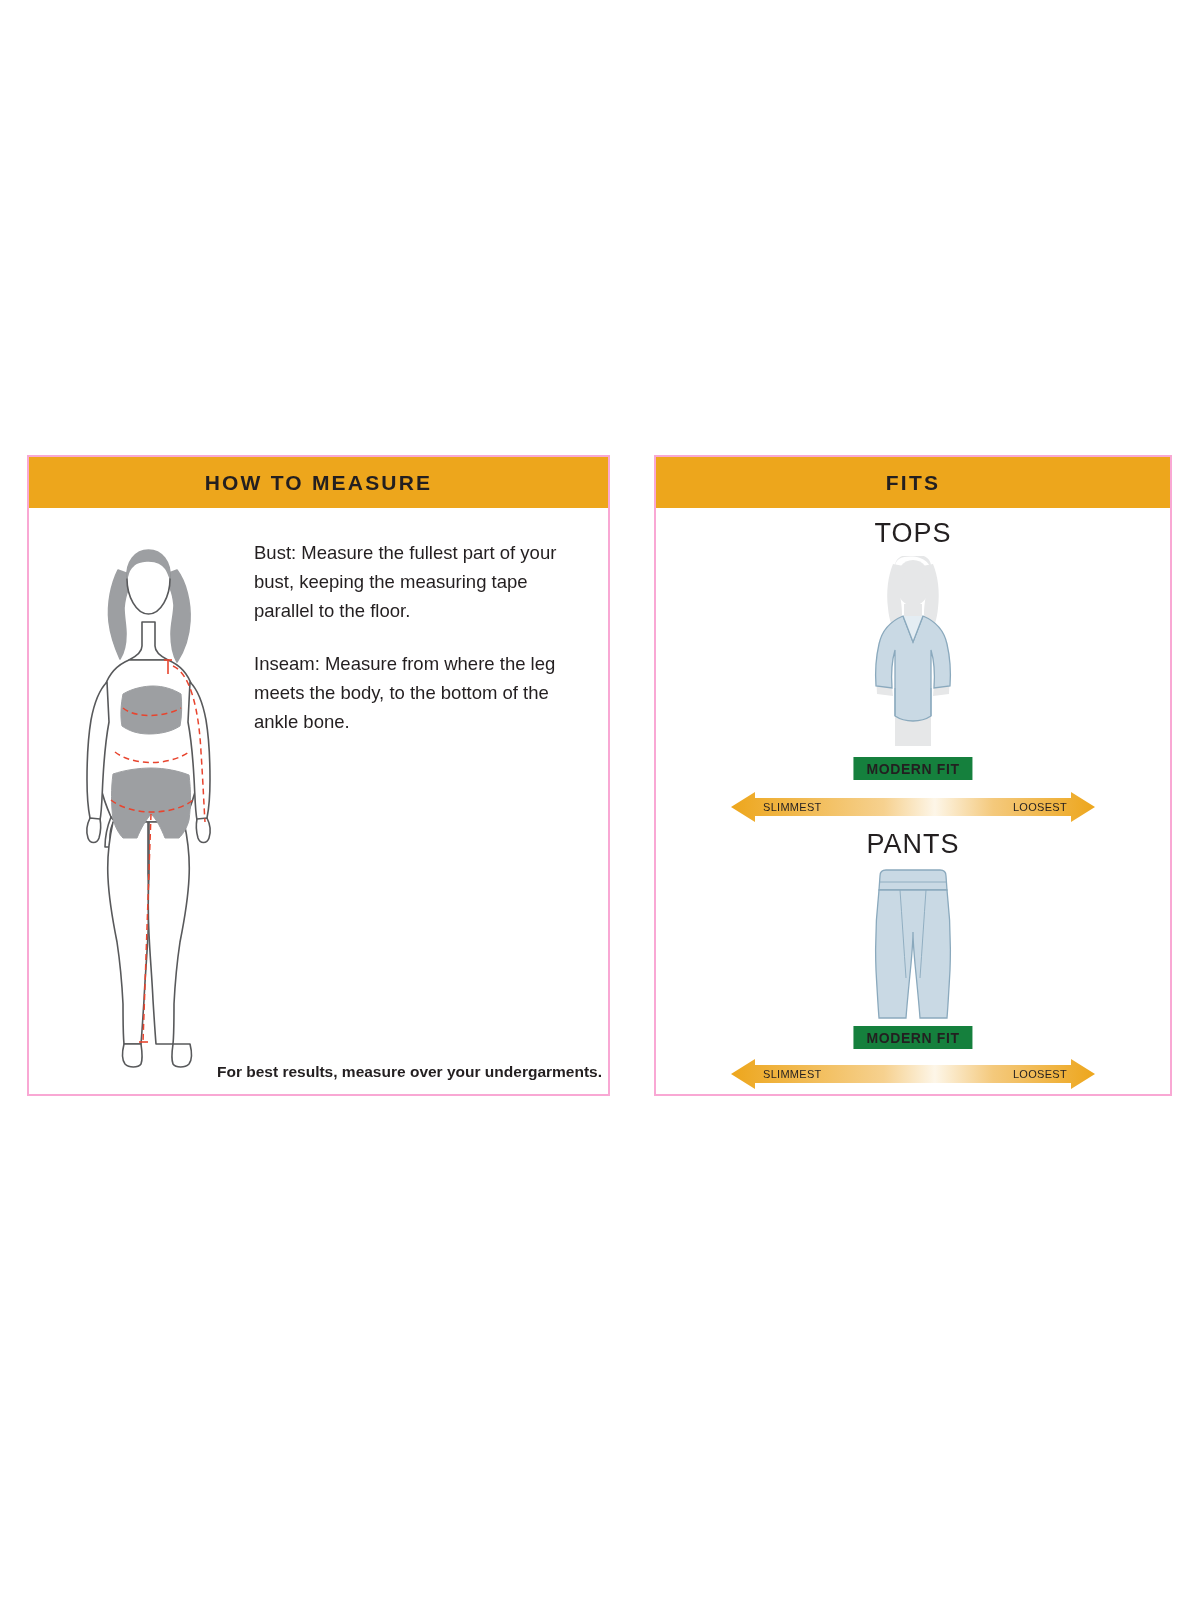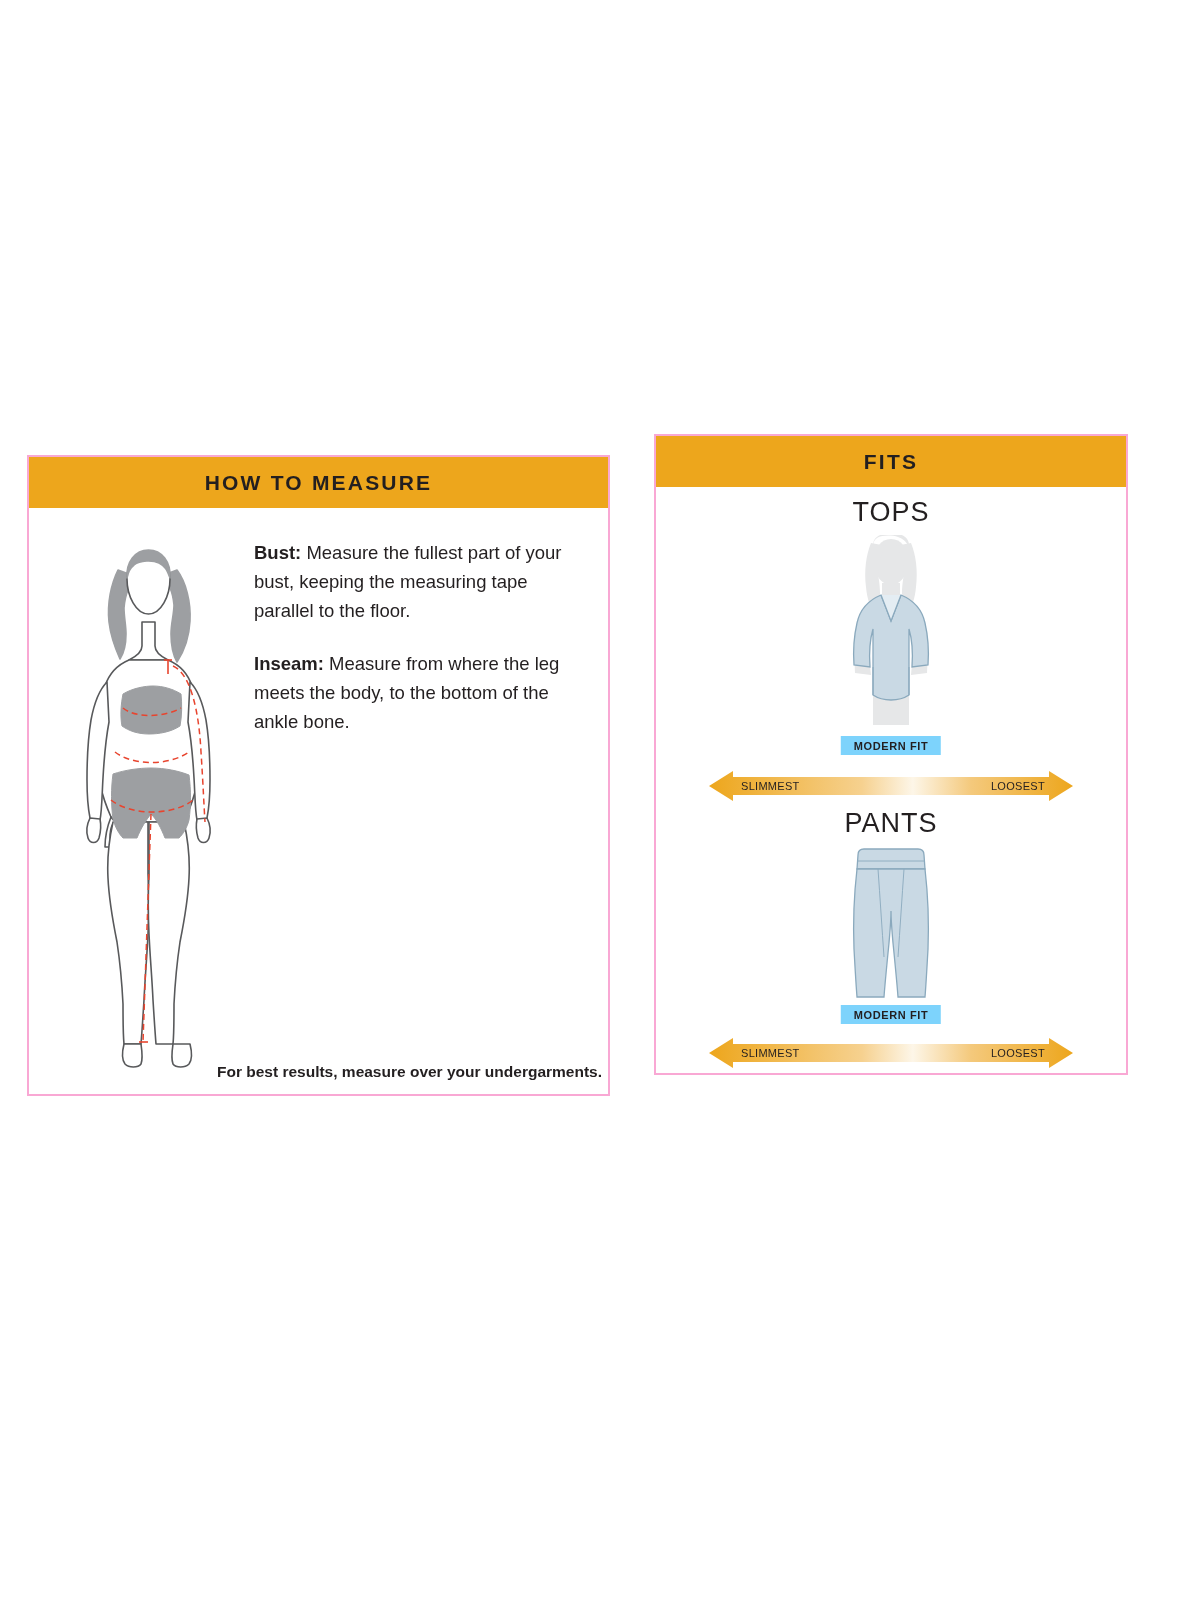--- a/index.html
+++ b/index.html
@@ -24,22 +24,22 @@
     box-sizing: border-box;
   }
   #panel-measure {
     left: 27px;
     top: 455px;
     width: 583px;
     height: 641px;
   }
   #panel-fits {
     left: 654px;
-    top: 434px;
-    width: 474px;
+    top: 455px;
+    width: 518px;
     height: 641px;
   }
   .panel-header {
     height: 51px;
     background: #eda61c;
     display: flex;
     align-items: center;
     justify-content: center;
     box-sizing: border-box;
   }
@@ -67,21 +67,21 @@
     left: 225px;
     top: 30px;
     width: 335px;
   }
   .m-block {
     font-size: 18.5px;
     line-height: 29px;
     margin-bottom: 24px;
   }
   .m-block:last-of-type { margin-bottom: 4px; }
-  .m-block b { font-weight: bold; }
+  .m-block b { font-weight: normal; }
   #measure-footnote {
     position: absolute;
     left: 183px;
     top: 555px;
     width: 390px;
     font-size: 15.5px;
     font-weight: bold;
     text-align: right;
   }
 
@@ -100,23 +100,23 @@
     left: 50%;
     transform: translateX(-50%);
   }
   #top-garment { top: 48px; }
   #pants-garment { top: 358px; }
 
   .fit-badge {
     position: absolute;
     left: 50%;
     transform: translateX(-50%);
-    background: #7dd3fc;
-    color: #231f20;
-    font-size: 11px;
+    background: #15803d;
+    color: #231f20;
+    font-size: 14px;
     font-weight: bold;
     letter-spacing: 0.6px;
     padding: 4px 13px 3px 13px;
     white-space: nowrap;
   }
   #top-badge { top: 249px; }
   #pants-badge { top: 518px; }
 
   .scale {
     position: absolute;

